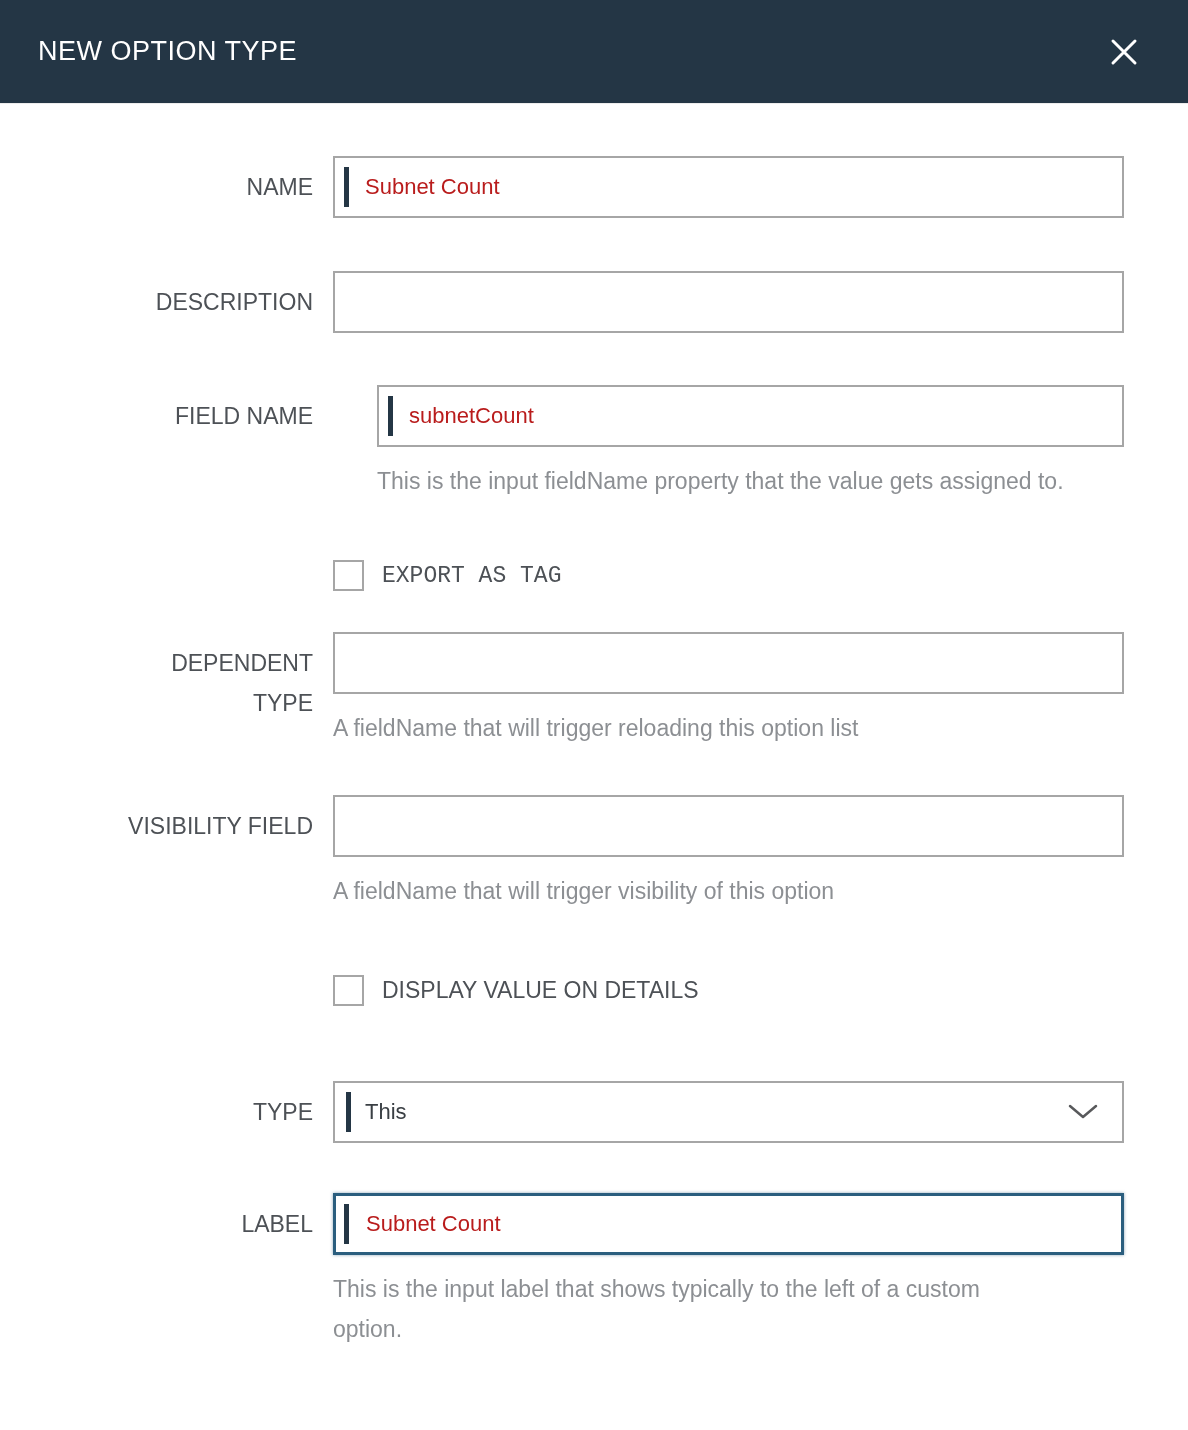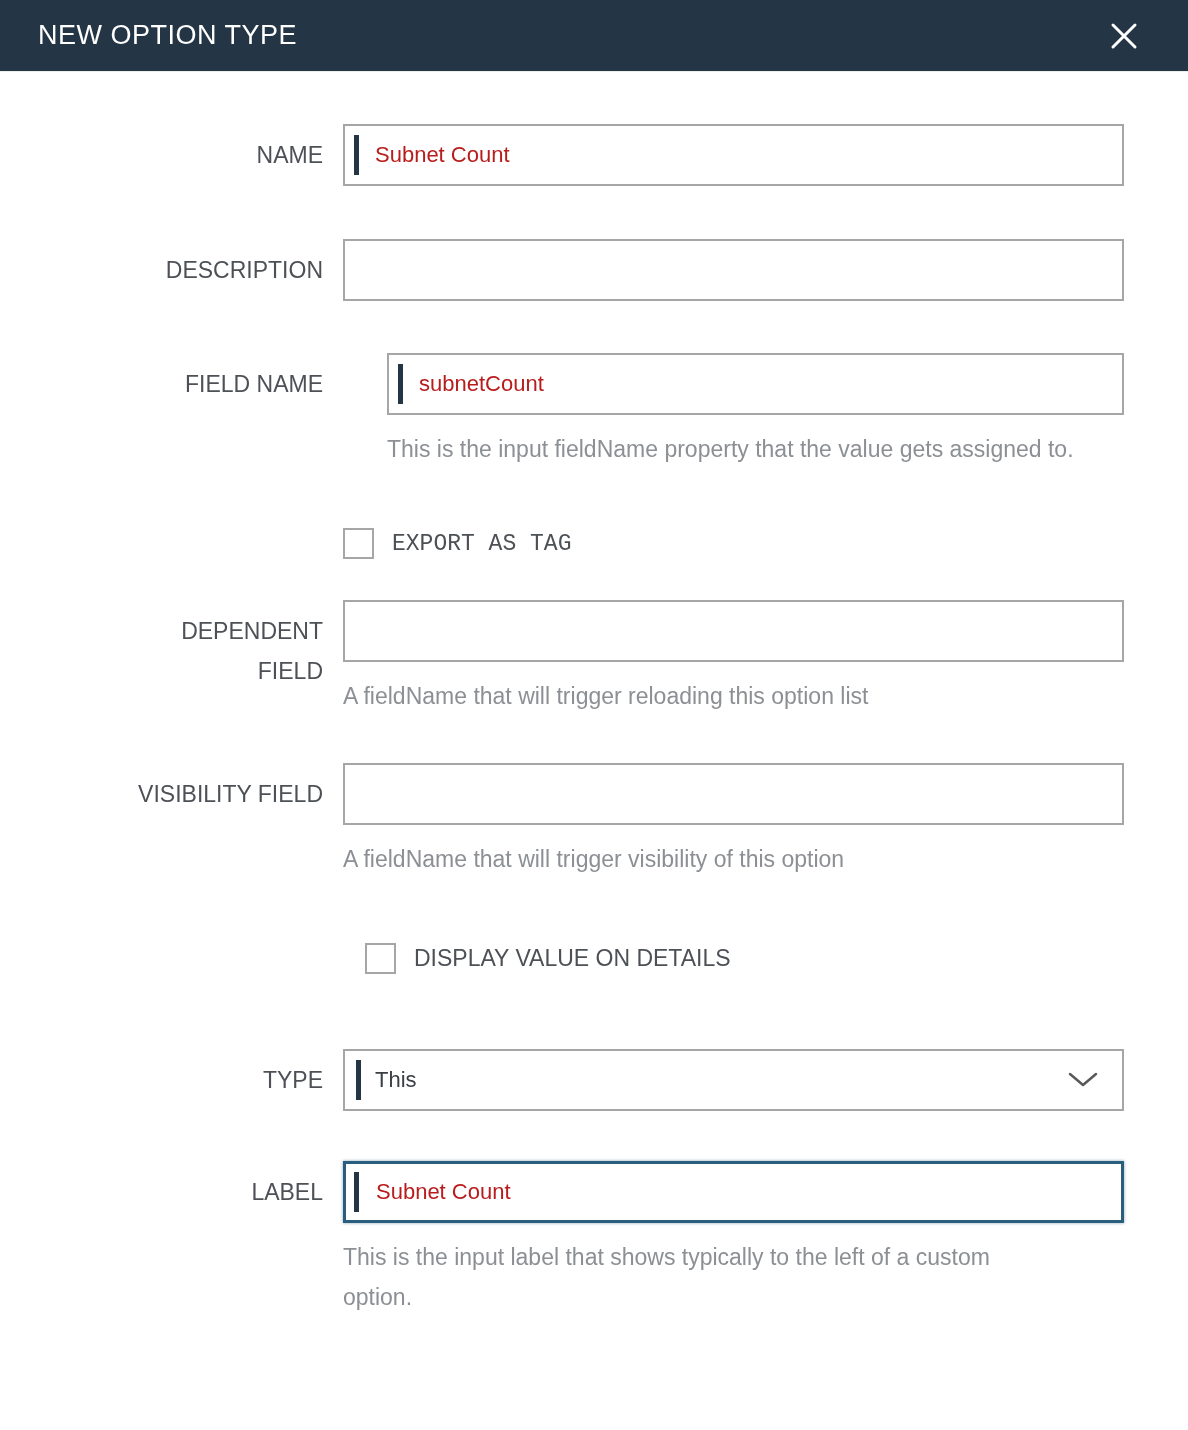--- a/index.html
+++ b/index.html
@@ -5,21 +5,21 @@
   * { margin: 0; padding: 0; box-sizing: border-box; }
   html, body { background: #ffffff; }
   body {
     width: 1188px;
     min-height: 1430px;
     font-family: "Liberation Sans", sans-serif;
     -webkit-font-smoothing: antialiased;
   }
   
   .modal-header {
-    height: 71px;
+    height: 103px;
     background: #243645;
     display: flex;
     align-items: center;
     justify-content: space-between;
     padding: 0 42px 0 38px;
     box-shadow: 0 1px 0 #ececec;
   }
   .modal-title {
     color: #ffffff;
     font-size: 27px;
@@ -28,40 +28,40 @@
   }
   .close-btn {
     background: none;
     border: none;
     cursor: pointer;
     display: flex;
     align-items: center;
     padding: 4px;
   }
   
-  .modal-body { padding: 53px 64px 26px 10px; }
+  .modal-body { padding: 53px 64px 26px 0; }
   .row { display: flex; align-items: flex-start; }
   .flabel {
     flex: 0 0 313px;
     width: 313px;
     text-align: right;
     color: #4d5156;
     font-size: 23px;
     line-height: 40px;
     padding-top: 11px;
   }
   .flabel.narrow { padding-left: 120px; }
   .fcontent { flex: 1 1 auto; margin-left: 20px; min-width: 0; }
   .mb-53 { margin-bottom: 53px; }
   .mb-52 { margin-bottom: 52px; }
   .mb-59 { margin-bottom: 59px; gap: 44px; }
   .mb-72 { margin-bottom: 36px; font-family: Liberation Mono, monospace; }
   .mb-47 { margin-bottom: 47px; }
   .mb-64 { margin-bottom: 64px; }
-  .mb-71 { margin-bottom: 71px; gap: 22px; }
+  .mb-71 { margin-bottom: 71px; }
   .mb-50 { margin-bottom: 50px; border-radius: 30px; }
   
   .input-wrap { position: relative; }
   .text-input {
     width: 100%;
     height: 62px;
     border: 2px solid #a6a6a6;
     background: #ffffff;
     font-family: inherit;
     font-size: 22px;
@@ -172,21 +172,21 @@
       <div class="flabel"></div>
       <div class="fcontent">
         <label class="cb-wrap">
           <span class="cb-box" role="checkbox" aria-checked="false"></span>
           <span class="cb-label">EXPORT AS TAG</span>
         </label>
       </div>
     </div>
 
     <div class="row mb-47">
-      <label class="flabel narrow">DEPENDENT FIELD</label>
+      <label class="flabel narrow">DEPENDENT TYPE</label>
       <div class="fcontent">
         <div class="input-wrap">
           <input class="text-input" type="text" value="" style="">
         </div>
         <p class="helper">A fieldName that will trigger reloading this option list</p>
       </div>
     </div>
 
     <div class="row mb-64">
       <label class="flabel">VISIBILITY FIELD</label>

